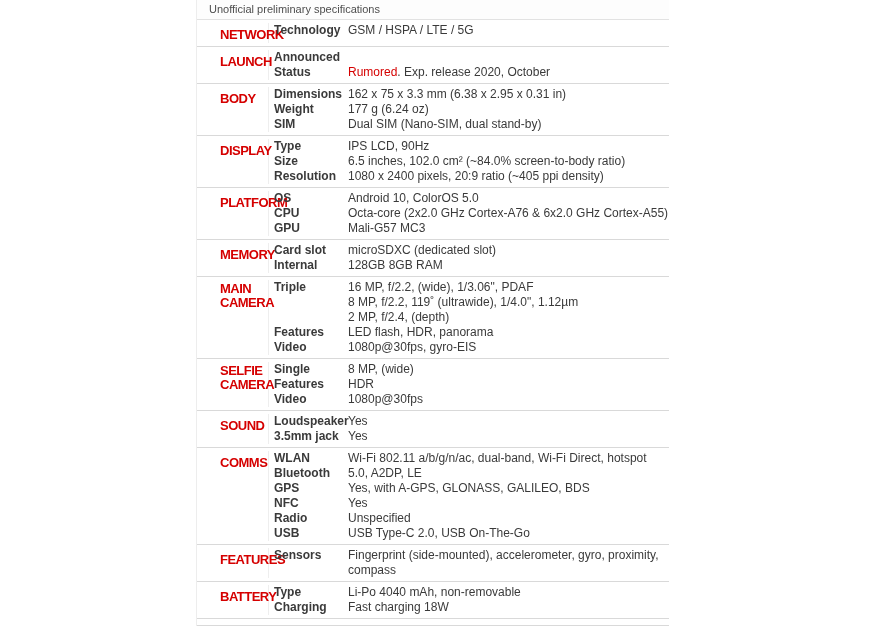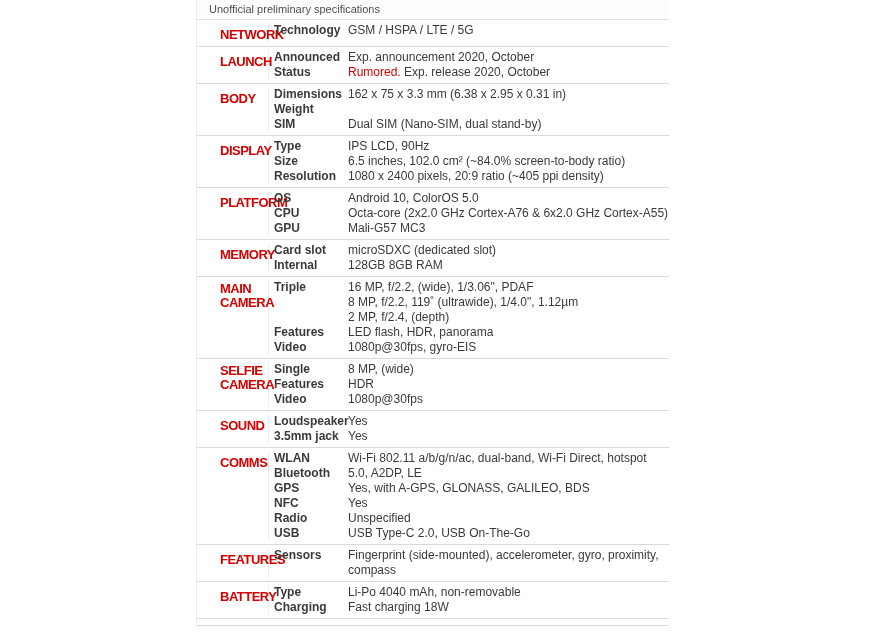--- a/index.html
+++ b/index.html
@@ -91,37 +91,37 @@
               <div class="attr">Technology</div>
               <div class="val">GSM / HSPA / LTE / 5G</div>
             </div>
           </div>
         </section>
         <section class="spec-section">
           <div class="cat"><span class="ttl">LAUNCH</span></div>
           <div class="rows">
             <div class="row">
               <div class="attr">Announced</div>
-              <div class="val">Exp. announcement 2020, October</div>
             </div>
             <div class="row">
               <div class="attr">Status</div>
               <div class="val"><a class="red-link">Rumored</a><span>. Exp. release 2020, October</span></div>
             </div>
           </div>
         </section>
         <section class="spec-section">
           <div class="cat"><span class="ttl">BODY</span></div>
           <div class="rows">
             <div class="row">
               <div class="attr">Dimensions</div>
               <div class="val">162 x 75 x 3.3 mm (6.38 x 2.95 x 0.31 in)</div>
             </div>
             <div class="row">
               <div class="attr">Weight</div>
+              <div class="val">177 g (6.24 oz)</div>
             </div>
             <div class="row">
               <div class="attr">SIM</div>
               <div class="val">Dual SIM (Nano-SIM, dual stand-by)</div>
             </div>
           </div>
         </section>
         <section class="spec-section">
           <div class="cat"><span class="ttl">DISPLAY</span></div>
           <div class="rows">

